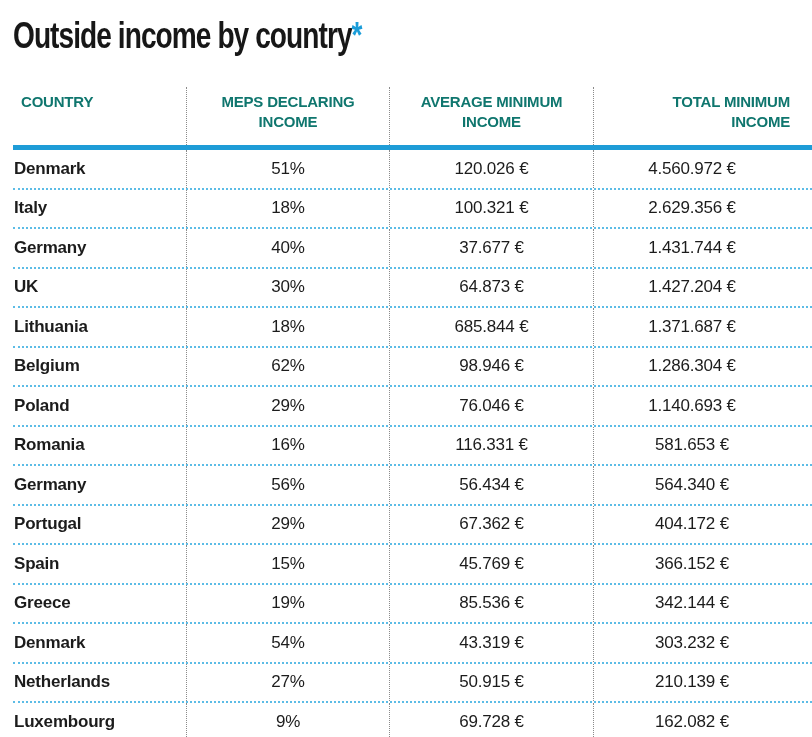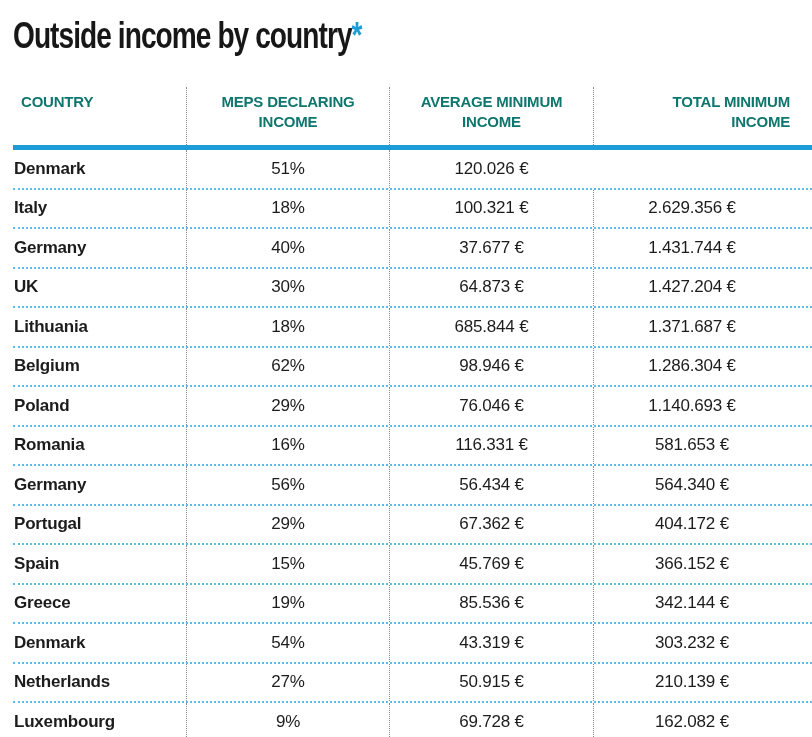--- a/index.html
+++ b/index.html
@@ -110,20 +110,21 @@
 INCOME</div>
       <div class="hdr-cell c5"></div>
     </div>
 
     <div>
 
     <div class="row">
         <div class="cell c1">Denmark</div>
         <div class="cell c2 vline">51%</div>
         <div class="cell c3 vline">120.026 €</div>
+        <div class="cell c4 vline">4.560.972 €</div>
         <div class="cell c5"></div>
       </div>
         <div class="row">
         <div class="cell c1">Italy</div>
         <div class="cell c2 vline">18%</div>
         <div class="cell c3 vline">100.321 €</div>
         <div class="cell c4 vline">2.629.356 €</div>
         <div class="cell c5"></div>
       </div>
         <div class="row">

